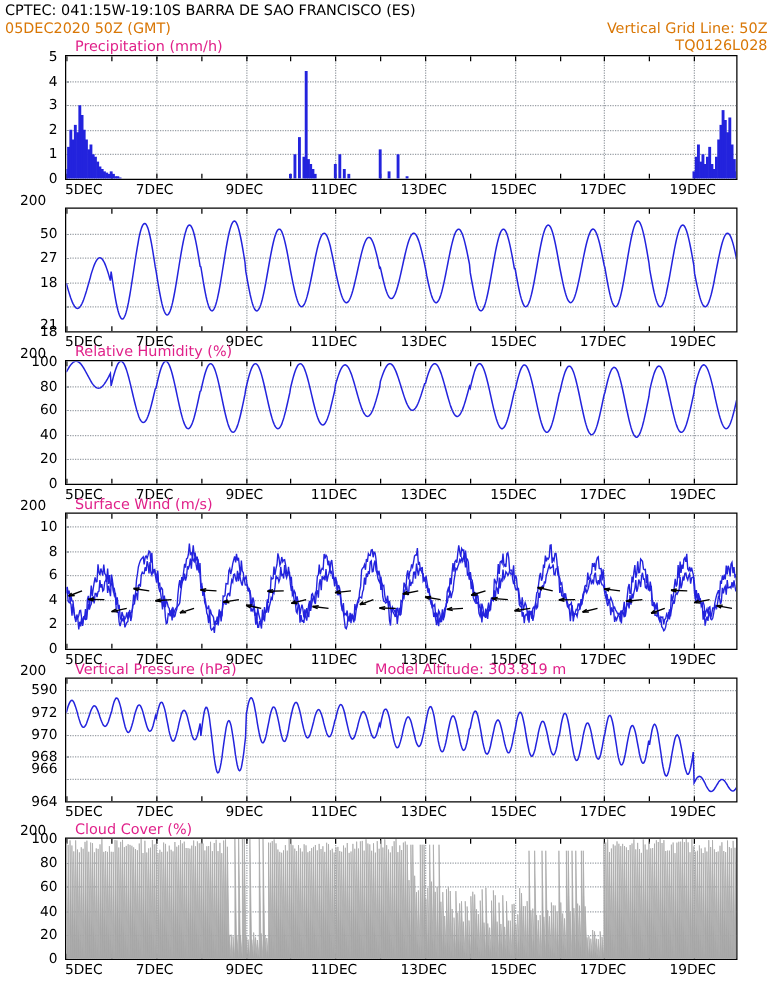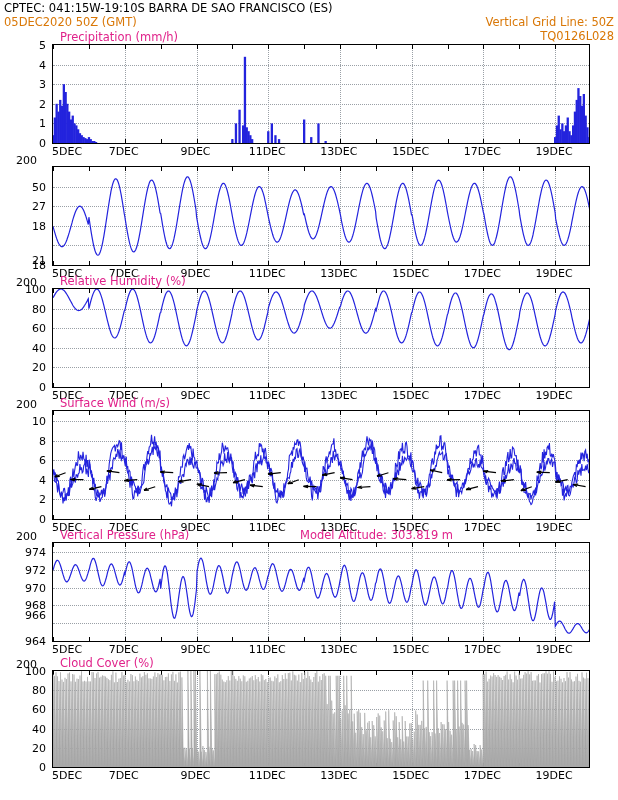--- a/index.html
+++ b/index.html
@@ -514,21 +514,21 @@
             </svg>
           </div>
         </div>
         <div class="title" style="left:60px;top:-14px">Vertical Pressure (hPa)</div>
         <div class="title2" style="left:300px;top:-14px">Model Altitude: 303.819 m</div>
         <div class="ylab" style="top:99.0px">964</div>
         <div class="ylab" style="top:73px">966</div>
         <div class="ylab" style="top:63.4px">968</div>
         <div class="ylab" style="top:45.5px">970</div>
         <div class="ylab" style="top:27.7px">972</div>
-        <div class="ylab" style="top:9.9px">974</div>
+        <div class="ylab" style="top:9.9px">590</div>
         <div class="xlab first" style="left:52.0px;top:101px">5DEC</div>
         <div class="xlab" style="left:123.7px;top:101px">7DEC</div>
         <div class="xlab" style="left:195.5px;top:101px">9DEC</div>
         <div class="xlab" style="left:267.2px;top:101px">11DEC</div>
         <div class="xlab" style="left:338.9px;top:101px">13DEC</div>
         <div class="xlab" style="left:410.7px;top:101px">15DEC</div>
         <div class="xlab" style="left:482.4px;top:101px">17DEC</div>
         <div class="xlab" style="left:554.1px;top:101px">19DEC</div>
       </div>
       <div class="panel" style="top: 670px; height: 98px;">

